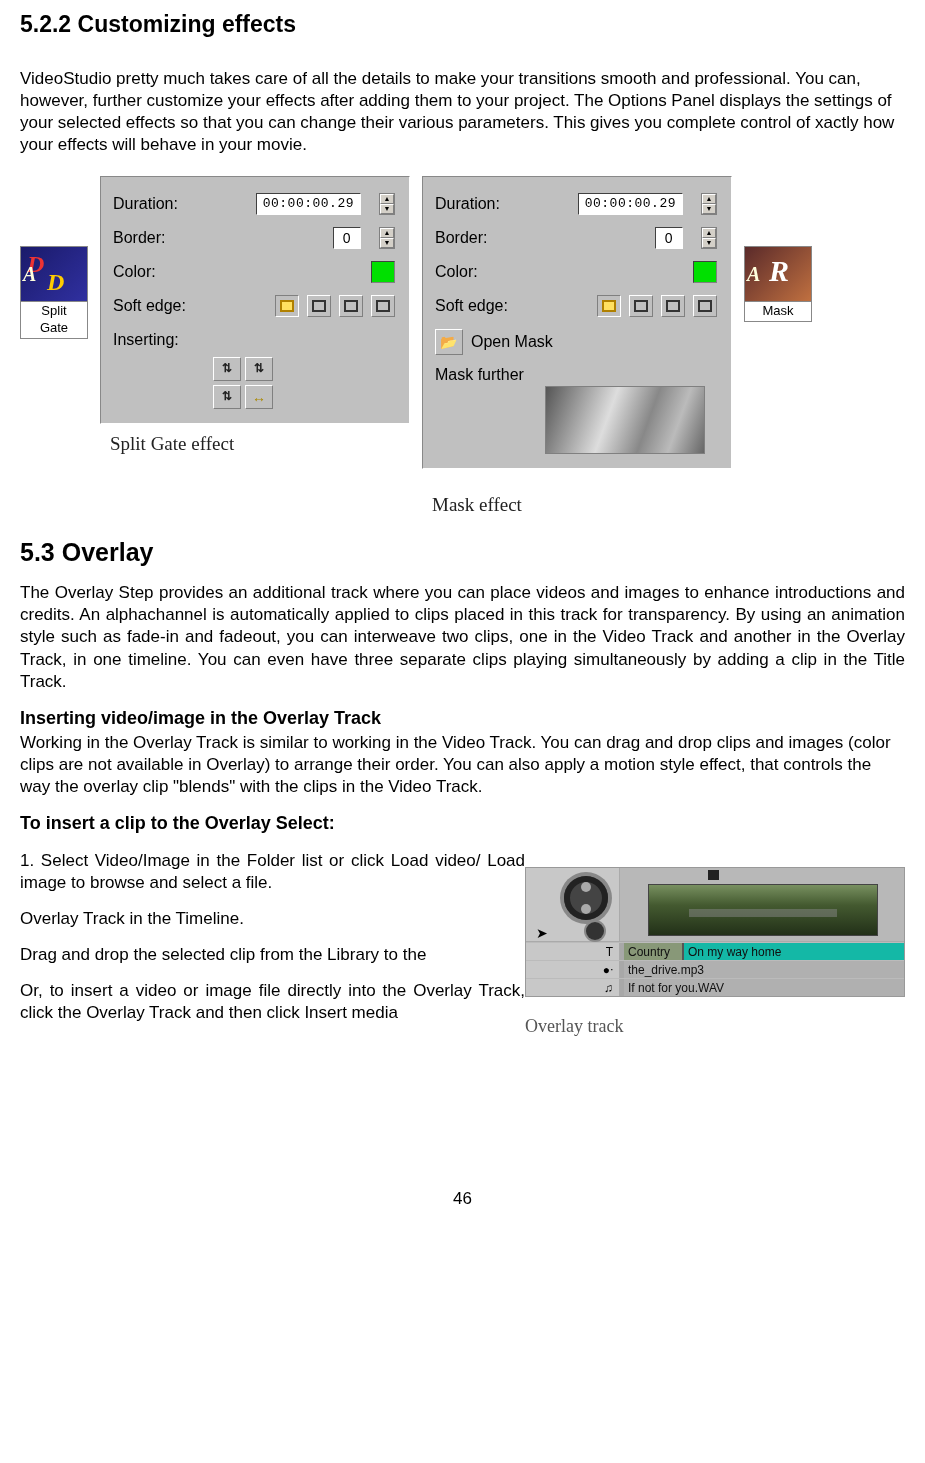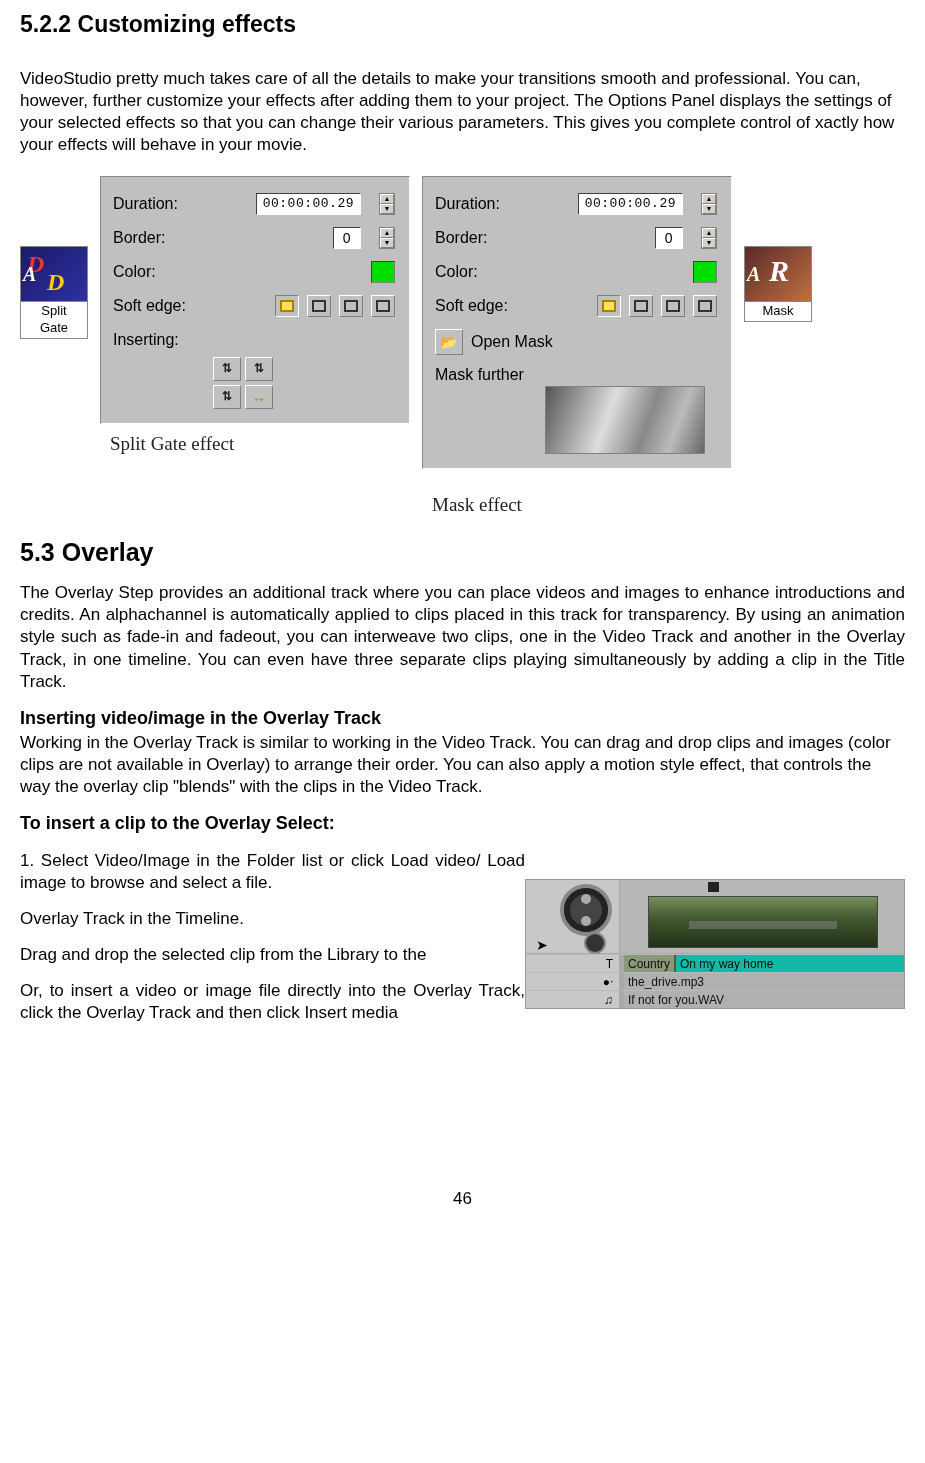--- a/index.html
+++ b/index.html
@@ -209,21 +209,21 @@
       font-size: 19px;
       margin-top: 8px;
       padding-left: 10px;
       color: #222;
     }
     .fig-caption.mask-cap { margin-top: 24px; }
 
     
     .overlay-row {
       display: flex;
-      align-items: center;
+      align-items: flex-end;
       margin-top: 10px;
     }
     .overlay-left { flex: 1; }
     .overlay-fig {
       display: flex;
       flex-direction: column;
       width: 380px;
     }
     .timeline {
       border: 1px solid #999;
@@ -316,21 +316,21 @@
       line-height: 18px;
       white-space: nowrap;
       overflow: hidden;
       display: flex;
     }
     .clip-a {
       background: #889878;
       color: #101010;
       padding: 0 4px;
       border-right: 2px solid #555;
-      width: 52px;
+      width: 60px;
     }
     .clip-b {
       background: #14b8a6;
       color: #101010;
       padding: 0 4px;
       flex: 1;
     }
     .clip-full {
       background: #b0b0b0;
       color: #101010;
@@ -538,18 +538,19 @@
             </div>
           </div>
           <div class="tl-row">
             <div class="tl-row-icon">♫</div>
             <div class="tl-row-content">
               <span class="clip-full">If not for you.WAV</span>
             </div>
           </div>
         </div>
       </div>
+      <div class="overlay-fig-caption">Overlay track</div>
     </div>
   </div>
 
   <div class="page-num">46</div>
 
 </div>
 
 </body></html>

